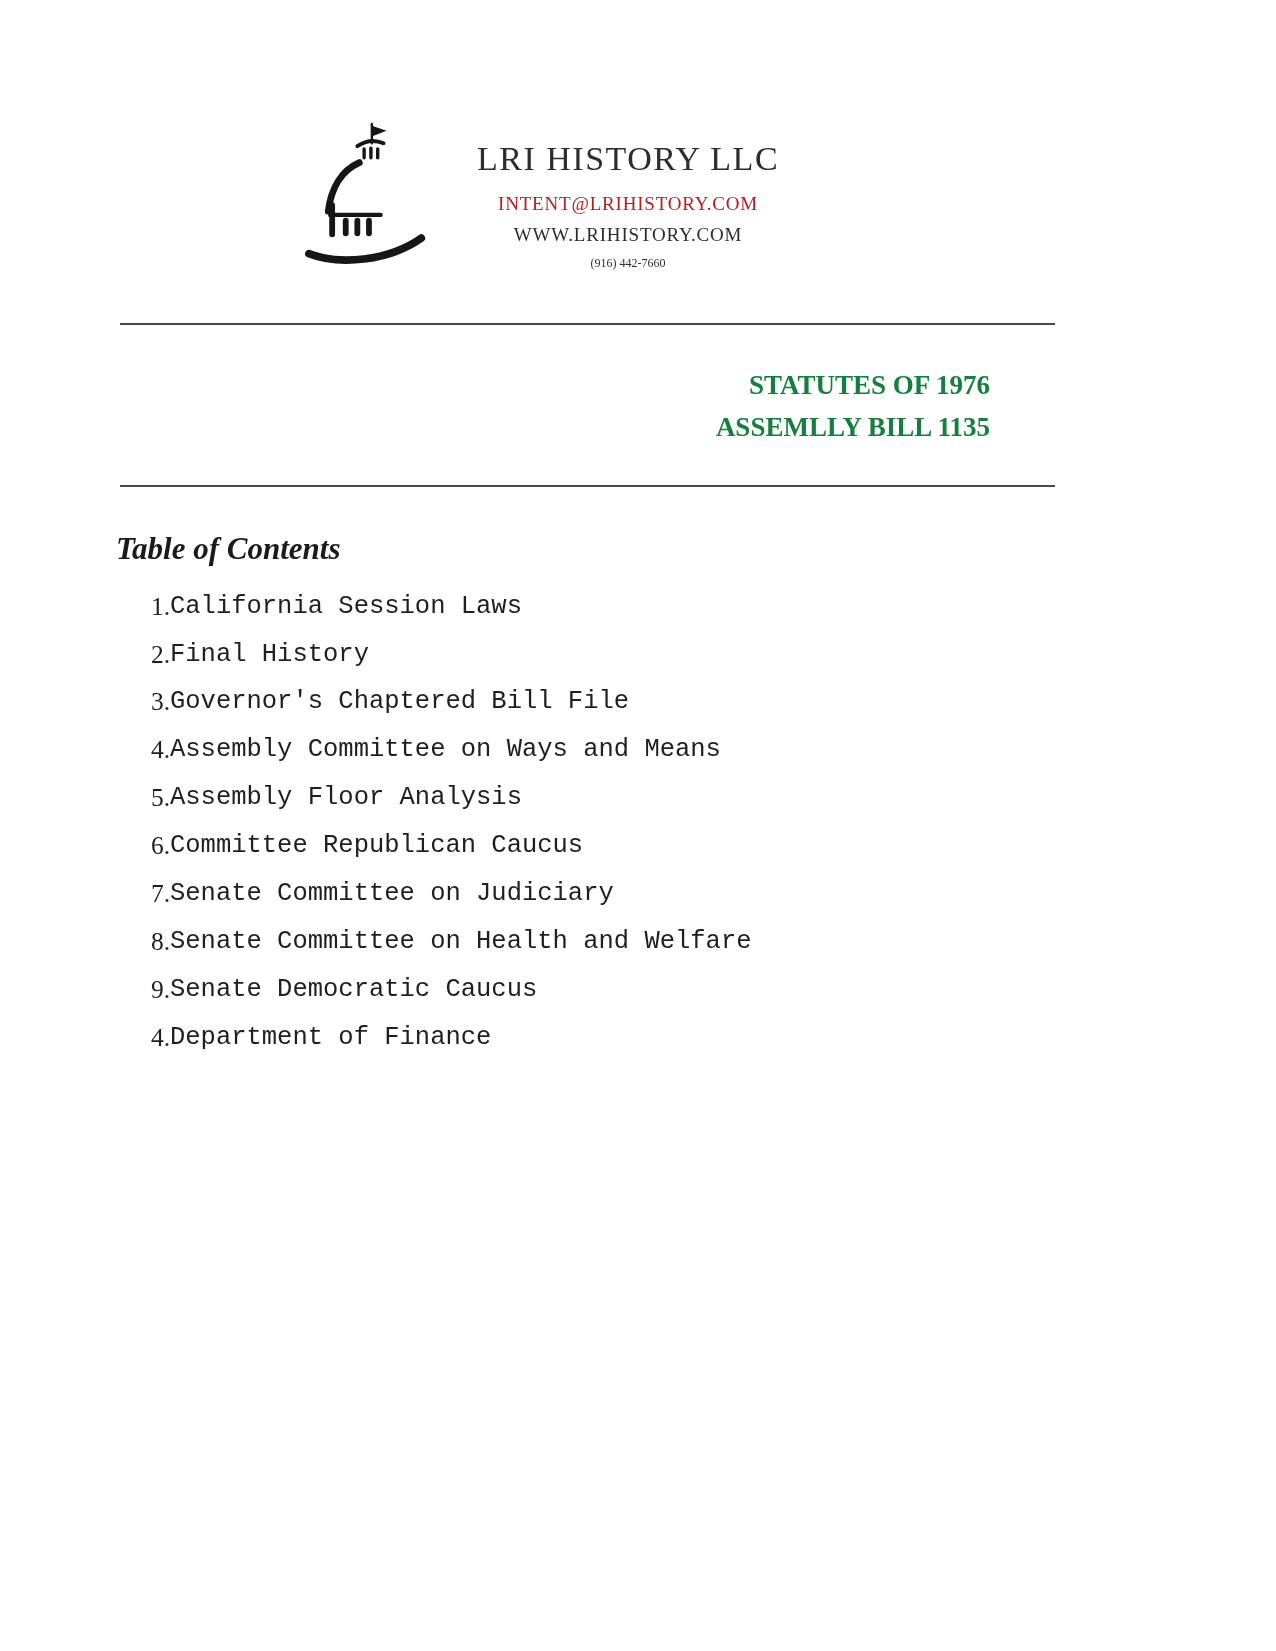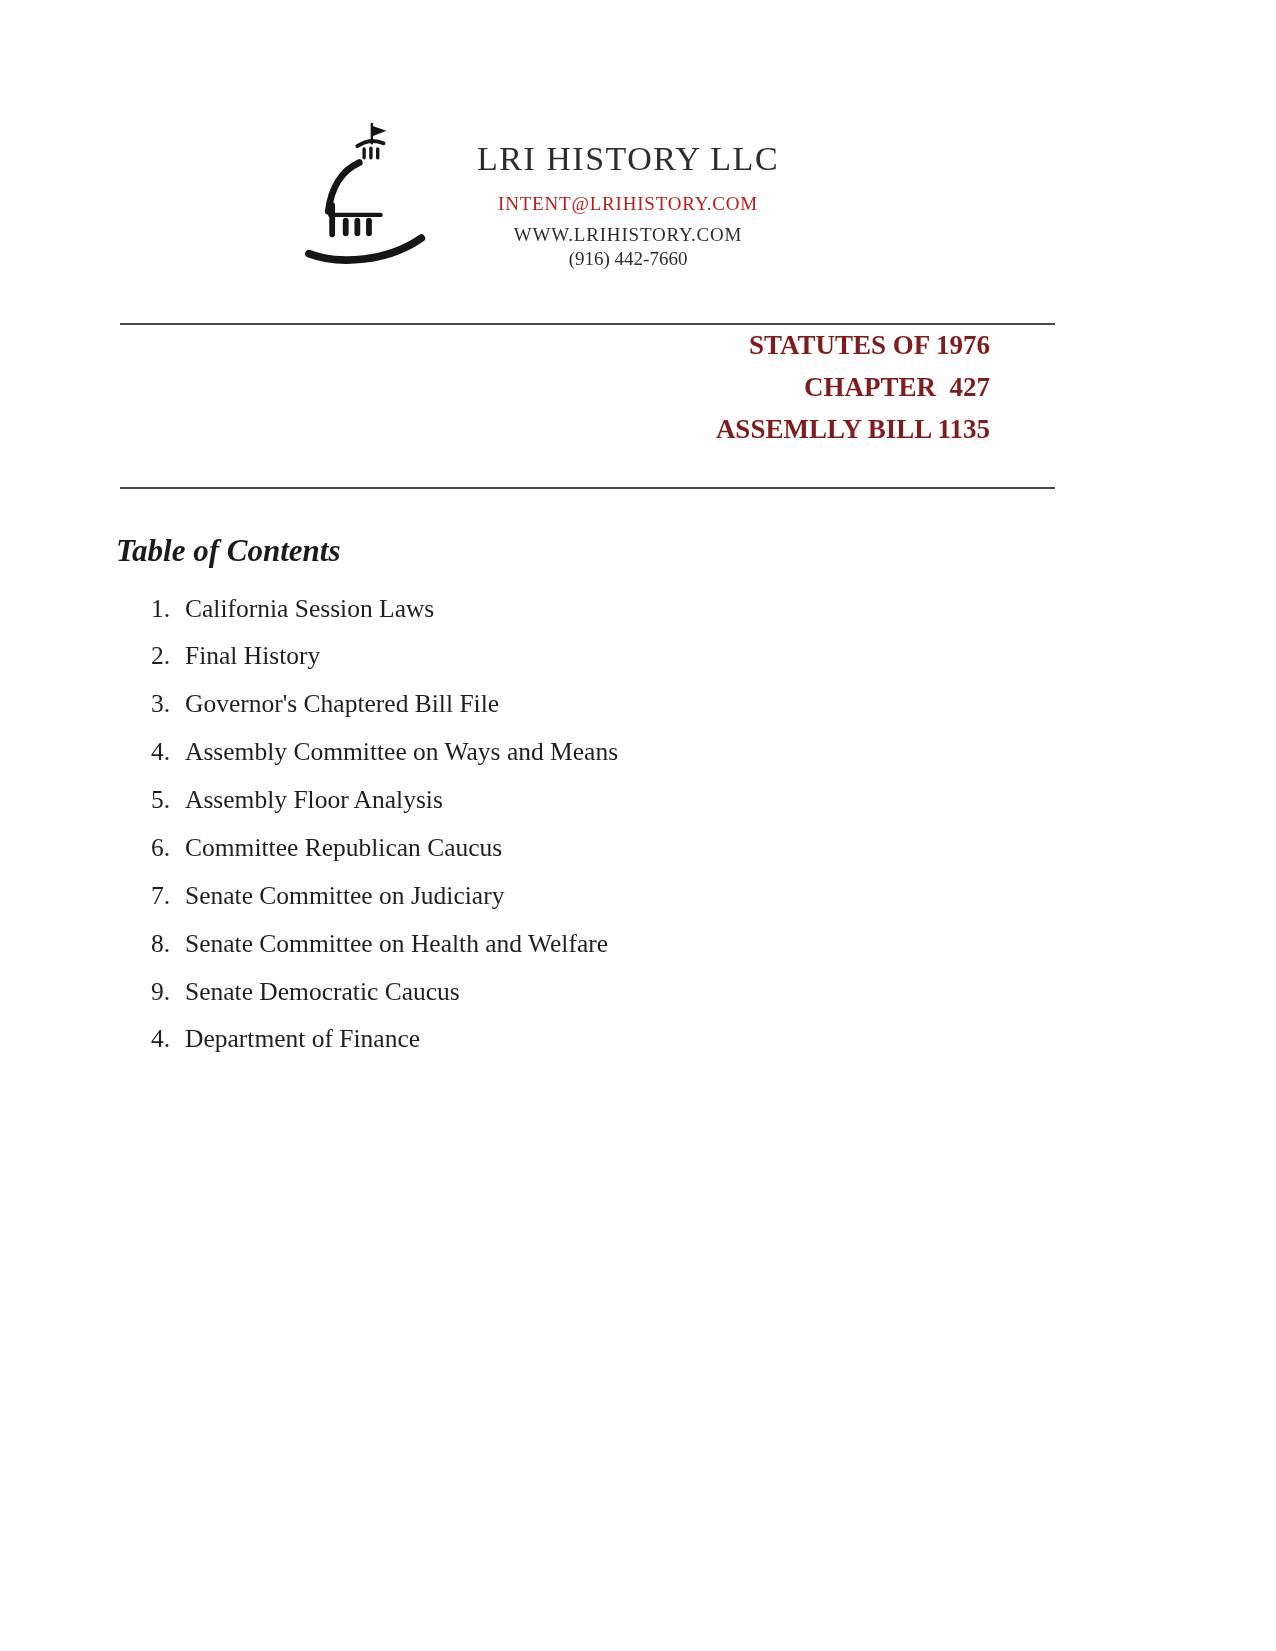--- a/index.html
+++ b/index.html
@@ -44,38 +44,39 @@
     color: #b91c1c;
     margin-top: 15px;
   }
   .contact-website {
     font-size: 19px;
     letter-spacing: 0.8px;
     color: #2d2d2d;
     margin-top: 9px;
   }
   .contact-phone {
-    font-size: 19px;
+    font-size: 12px;
     color: #2d2d2d;
-    margin-top: 2px;
+    margin-top: 10px;
   }
   .rule {
     border: none;
     border-top: 2px solid #4a4a4a;
     width: 935px;
     margin: 0 0 0 120px;
   }
   .rule-1 { margin-top: 48px; }
   .rule-2 { margin-top: 36px; }
   .title-block {
     text-align: right;
     padding-right: 286px;
+    margin-top: 40px;
     font-weight: bold;
     font-size: 27px;
-    color: #7f1d1d;
+    color: #15803d;
     line-height: 1.55;
   }
   .title-line { white-space: pre; }
   .toc-heading {
     margin: 44px 0 0 116px;
     font-size: 31px;
     font-weight: bold;
     color: #1b1b1b;
     font-style: italic;
   }
@@ -88,21 +89,21 @@
     color: #1f1f1f;
     margin-bottom: 16px;
     line-height: 1.25;
   }
   .toc-num {
     flex: 0 0 62px;
     text-align: right;
     margin-left: 108px;
   }
   .toc-label {
-    margin-left: 15px;
+    font-family: Liberation Mono, monospace;
   }
 </style>
 </head>
 <body>
 
 <div class="page">
 
   <div class="header">
     <div class="logo">
       <svg viewBox="0 0 150 160" width="150" height="155">
@@ -134,21 +135,20 @@
       <div class="contact-email">INTENT@LRIHISTORY.COM</div>
       <div class="contact-website">WWW.LRIHISTORY.COM</div>
       <div class="contact-phone">(916) 442-7660</div>
     </div>
   </div>
 
   <hr class="rule rule-1">
 
   <div class="title-block">
     <div class="title-line">STATUTES OF 1976</div>
-    <div class="title-line">CHAPTER  427</div>
     <div class="title-line">ASSEMLLY BILL 1135</div>
   </div>
 
   <hr class="rule rule-2">
 
   <div class="toc-heading">Table of Contents</div>
 
   <div class="toc-list">
     <div class="toc-row">
       <span class="toc-num">1.</span>

